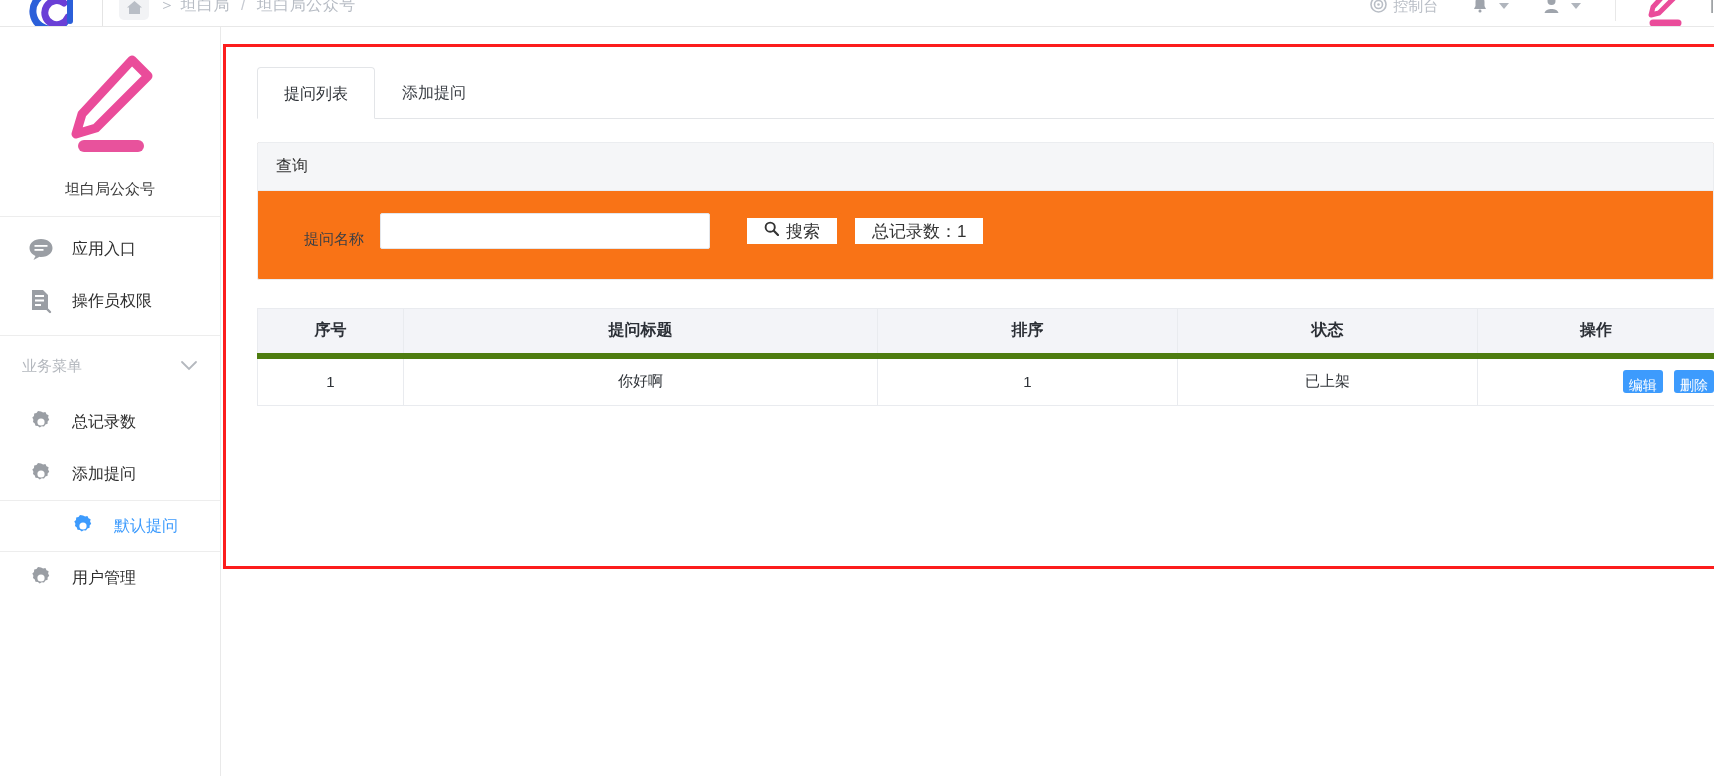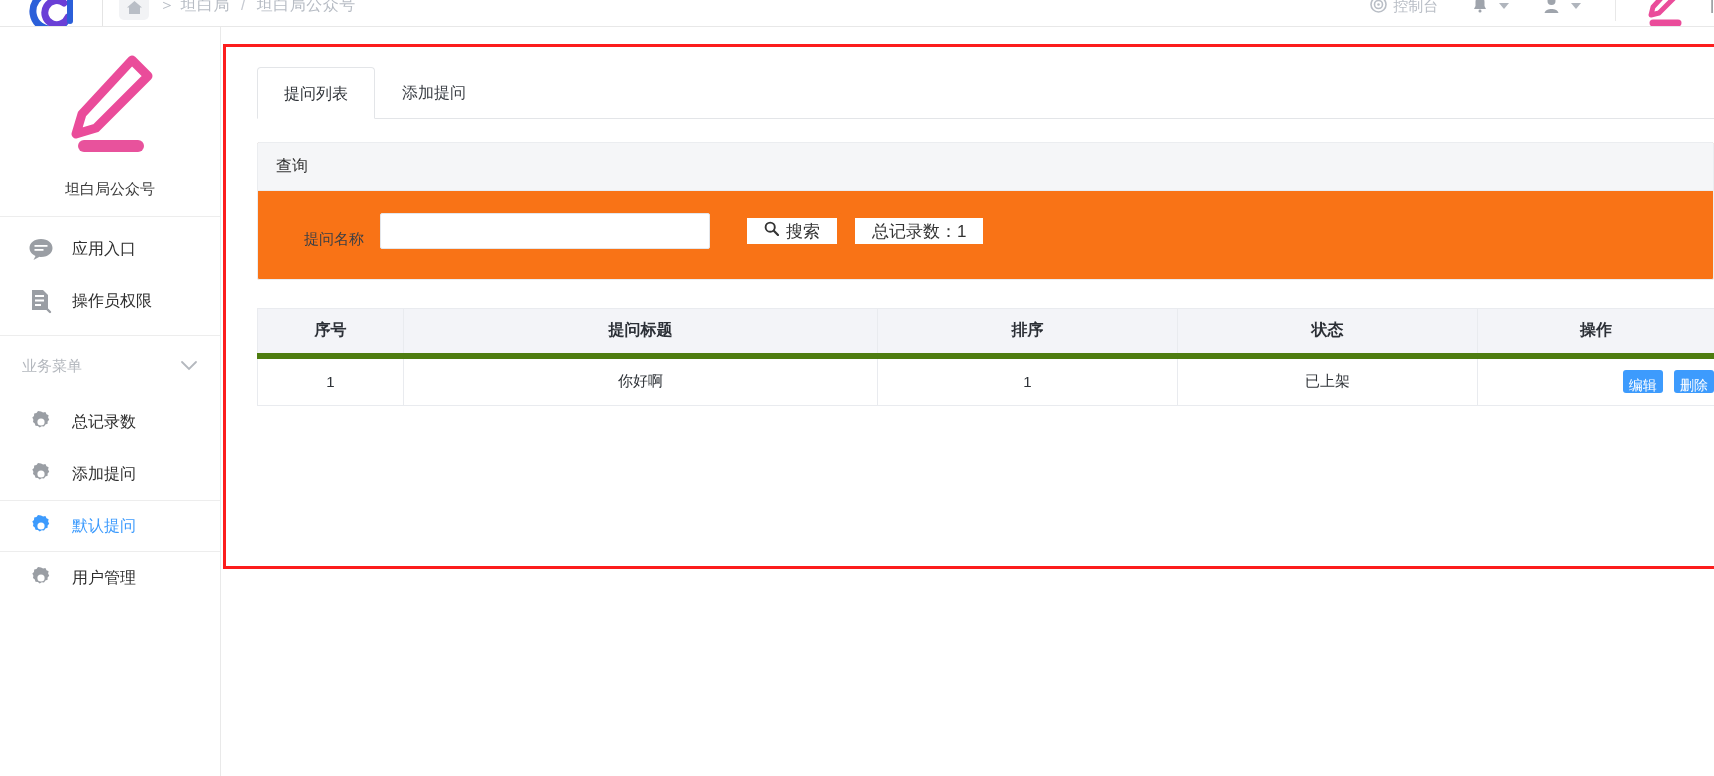--- a/index.html
+++ b/index.html
@@ -87,21 +87,21 @@
   }
   .nav-item .ni-label { margin-left: 10px; }
   .nav-section {
     display:flex; align-items:center; height: 60px;
     padding: 0 22px 0 22px; color:#b4b8be; font-size: 15px;
   }
   .nav-section .chev { margin-left:auto; }
   .nav-item.bordered { border-top: 1px solid #ededed; }
   .nav-item.active { color: #3d9bfd; }
   .nav-item.active.bordered { border-top: 1px solid #ededed; }
-  .nav-item.last-bordered { border-bottom: 1px solid #ededed; }
+  .nav-item.last-bordered { border-bottom: 1px solid #ededed; justify-content: center; }
 
   
   .main {
     position: absolute; left: 221px; top: 27px;
     width: 1493px; height: 749px; background: #fff; overflow: hidden;
   }
   .redbox {
     position: absolute; left: 2px; top: 17px; width: 1491px; height: 525px;
     border: 3px solid #fc1d1d;
     border-right: none;

